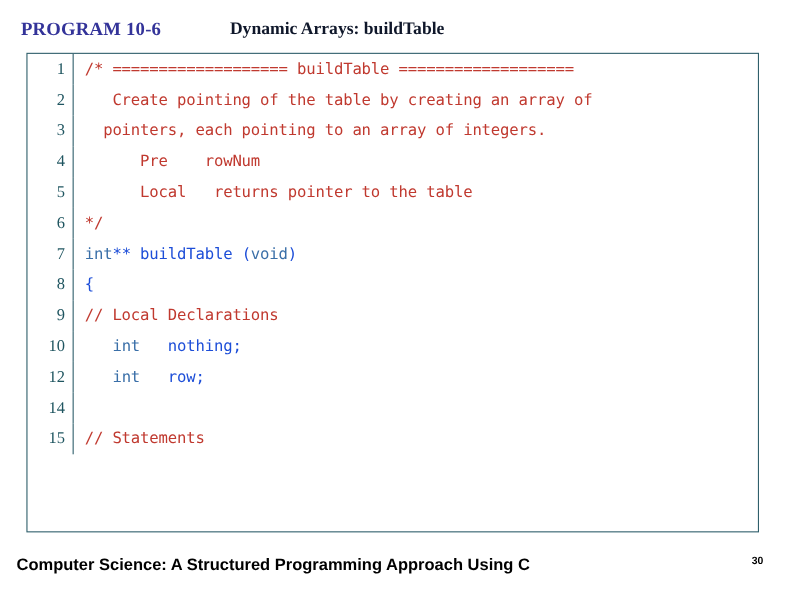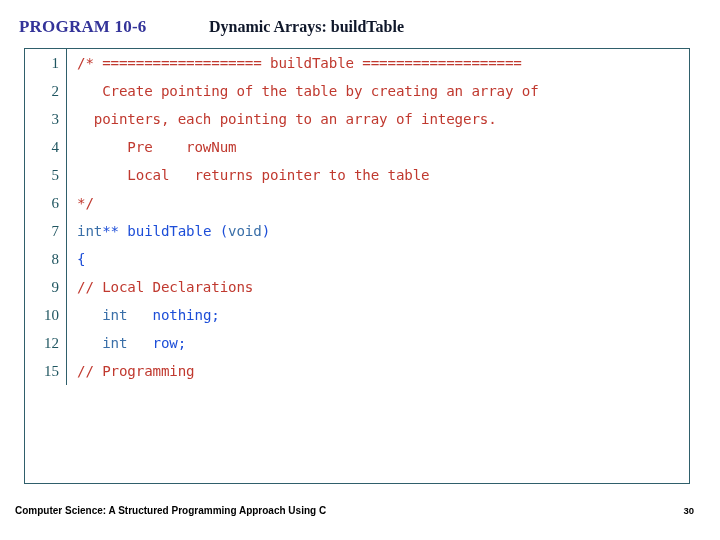--- a/index.html
+++ b/index.html
@@ -98,21 +98,21 @@
     top: 505px;
     width: 720px;
     height: 20px;
   }
   #footer-text {
     position: absolute;
     left: 15px;
     top: 0;
     font-family: "Liberation Sans", sans-serif;
     font-weight: bold;
-    font-size: 10px;
+    font-size: 15px;
     color: #000000;
     white-space: nowrap;
   }
   #footer-page {
     position: absolute;
     right: 26px;
     top: 0;
     font-family: "Liberation Sans", sans-serif;
     font-weight: bold;
     font-size: 9.5px;
@@ -169,22 +169,26 @@
         </tr>
         <tr>
           <td class="gutter-cell">10</td>
           <td class="code-cell"><span class="pln">   </span><span class="kw">int</span><span class="pln">   nothing;</span></td>
         </tr>
         <tr>
           <td class="gutter-cell">12</td>
           <td class="code-cell"><span class="pln">   </span><span class="kw">int</span><span class="pln">   row;</span></td>
         </tr>
         <tr>
+          <td class="gutter-cell">14</td>
+          <td class="code-cell">&nbsp;</td>
+        </tr>
+        <tr>
           <td class="gutter-cell">15</td>
-          <td class="code-cell"><span class="cmt">// Programming</span></td>
+          <td class="code-cell"><span class="cmt">// Statements</span></td>
         </tr>
       </tbody>
   </table>
 </div>
 
 <div id="footer">
   <div id="footer-text">Computer Science: A Structured Programming Approach Using C</div>
   <div id="footer-page">30</div>
 </div>
 

